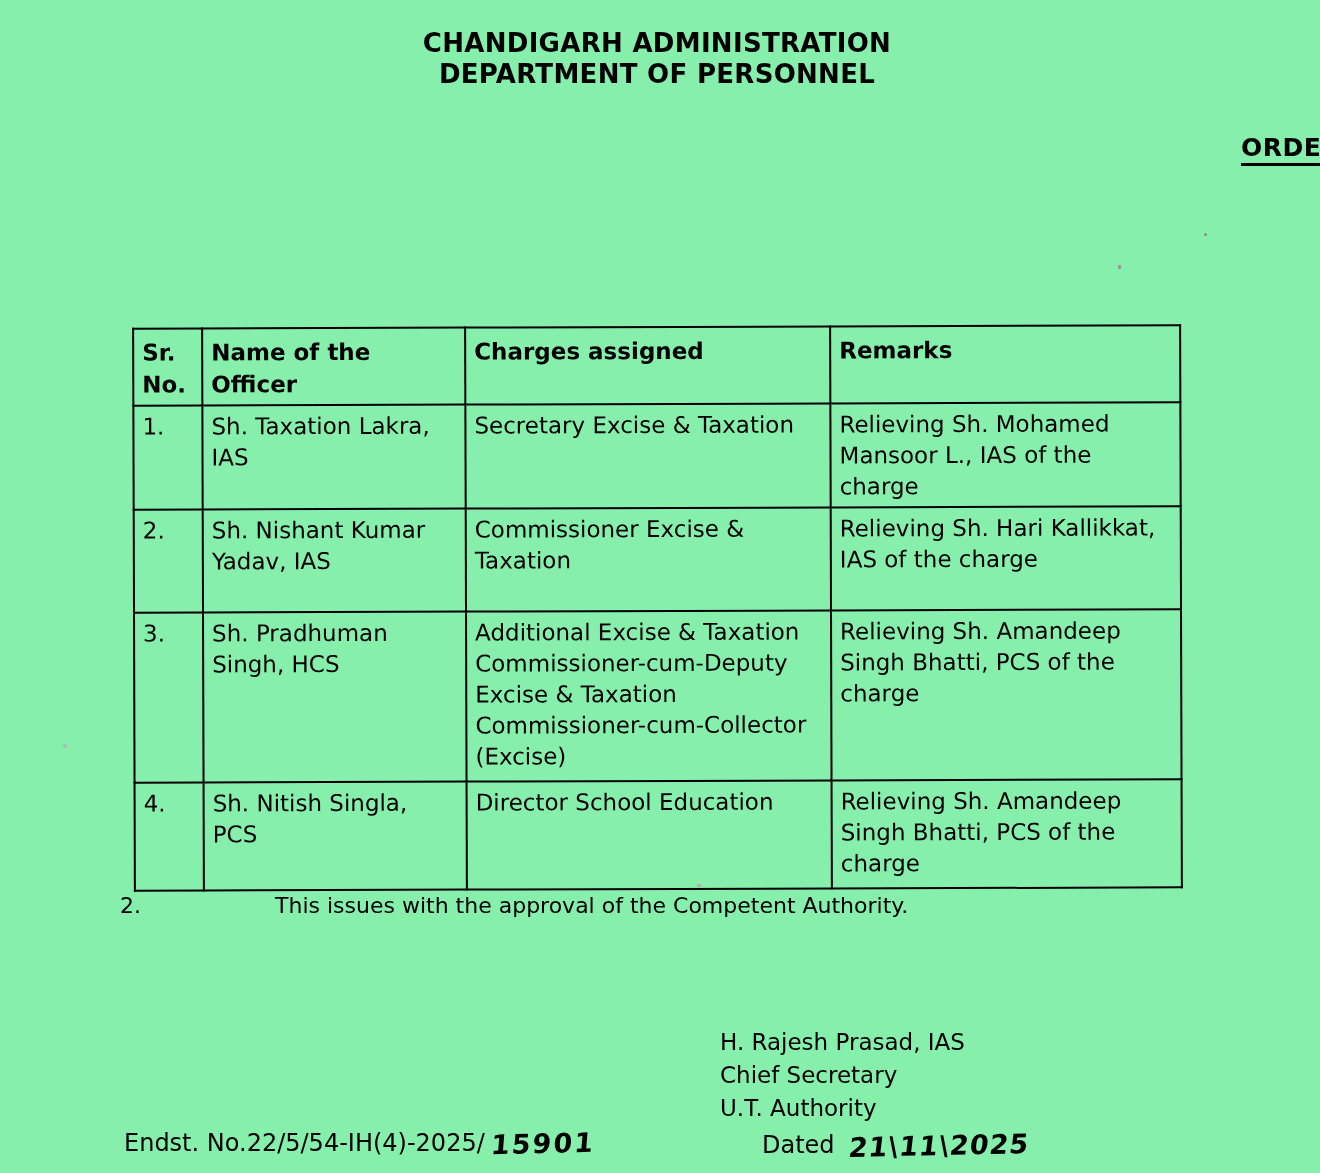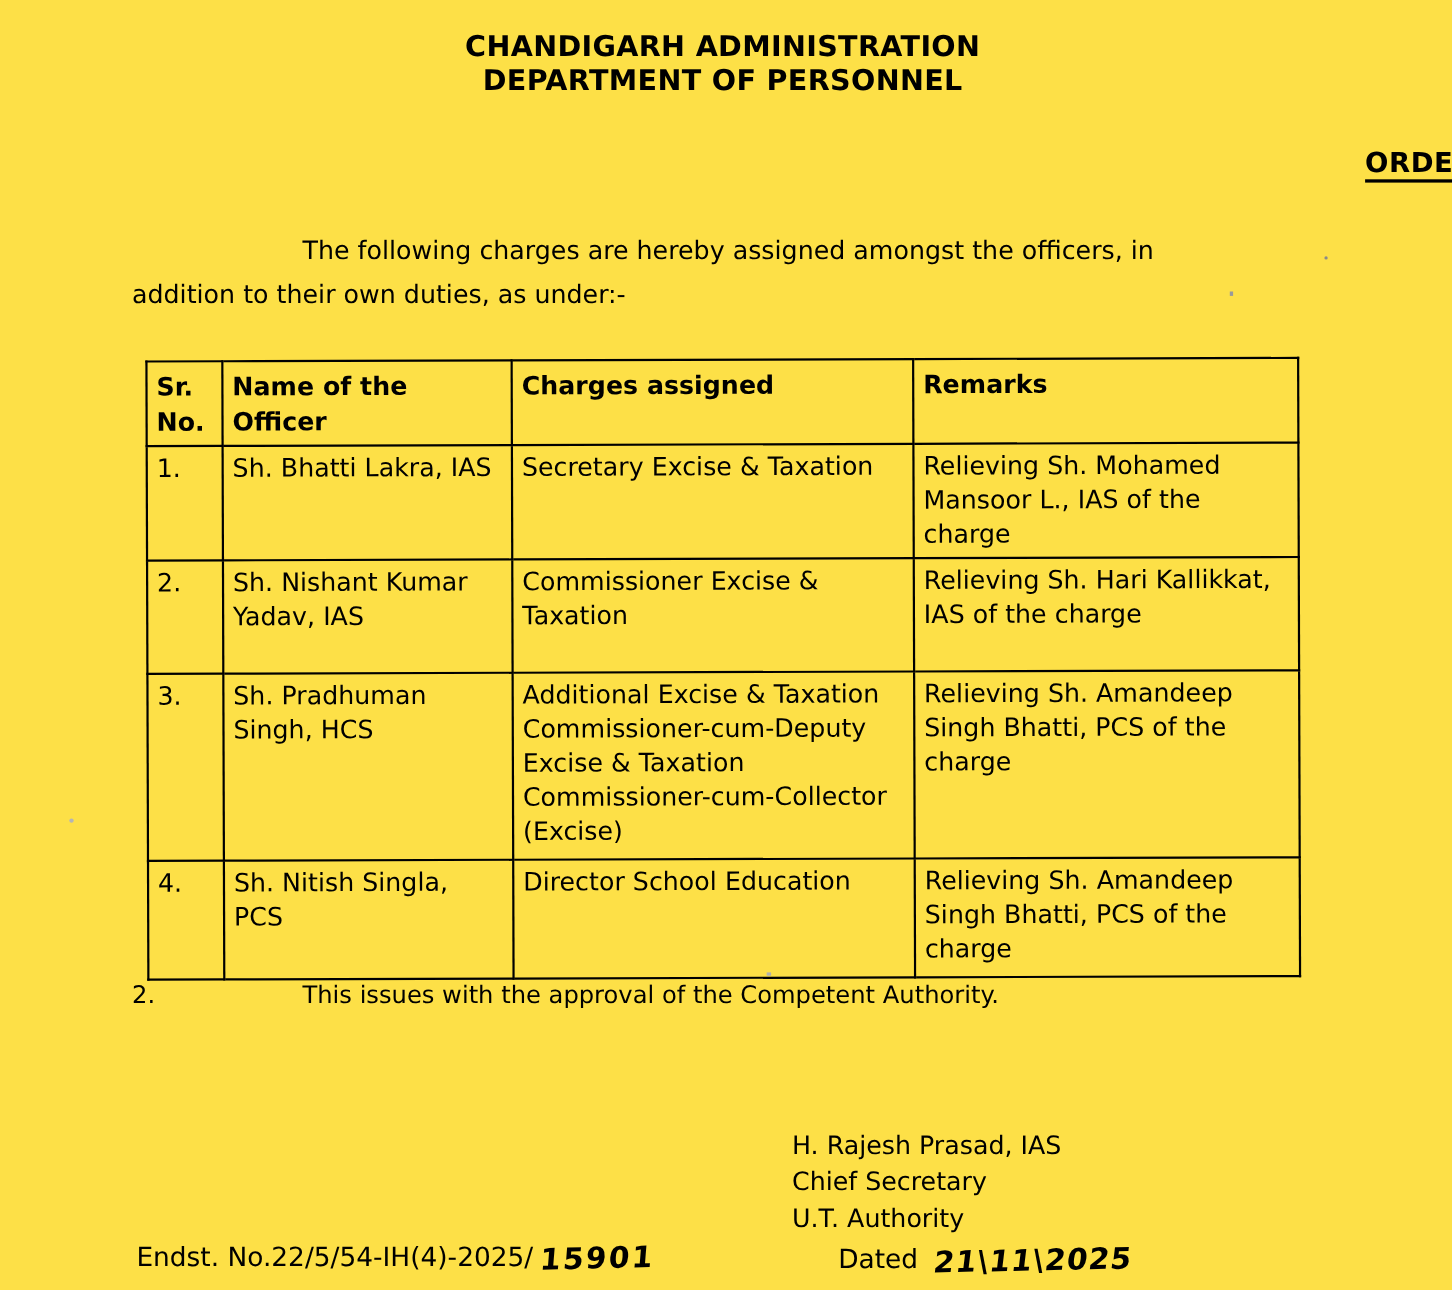--- a/index.html
+++ b/index.html
@@ -12,21 +12,21 @@
     height: 1173px;
     position: relative;
     font-family: "DejaVu Sans", sans-serif;
     color: #000000;
     overflow: hidden;
   }
 
   .page {
     position: absolute;
     inset: 0;
-    background: #fde047;
+    background: #86efac;
   }
 
   
   .org-header {
     position: absolute;
     top: 28px;
     left: 0;
     width: 1320px;
     text-align: center;
   }
@@ -206,24 +206,20 @@
 
   <div class="org-header">
     <div class="org-line org-line-1">CHANDIGARH ADMINISTRATION</div>
     <div class="org-line org-line-2">DEPARTMENT OF PERSONNEL</div>
   </div>
 
   <div class="order-title">
     <span>ORDER</span>
   </div>
 
-  <div class="intro">
-    <span>The following charges are hereby assigned amongst the officers, in</span>
-    <div class="lastline">addition to their own duties, as under:-</div>
-  </div>
 
   <div class="artifact-dot-1"></div>
   <div class="artifact-dot-2"></div>
   <div class="artifact-dot-3"></div>
   <div class="artifact-dot-4"></div>
 
   <table class="charge-table">
     <colgroup>
       <col class="col-sr">
         <col class="col-name">
@@ -239,21 +235,21 @@
         <th>
           <div>Name of the</div>
           <div>Officer</div>
         </th>
         <th>Charges assigned</th>
         <th>Remarks</th>
       </tr>
 
       <tr class="r1">
         <td>1.</td>
-        <td>Sh. Bhatti Lakra, IAS</td>
+        <td>Sh. Taxation Lakra, IAS</td>
         <td>Secretary Excise &amp; Taxation</td>
         <td>Relieving Sh. Mohamed Mansoor L., IAS of the charge</td>
       </tr>
 
       <tr class="r2">
         <td>2.</td>
         <td>Sh. Nishant Kumar Yadav, IAS</td>
         <td>Commissioner Excise &amp; Taxation</td>
         <td>Relieving Sh. Hari Kallikkat, IAS of the charge</td>
       </tr>

